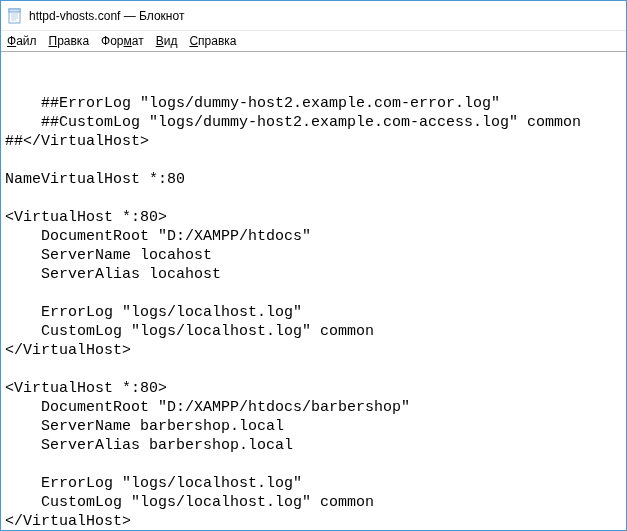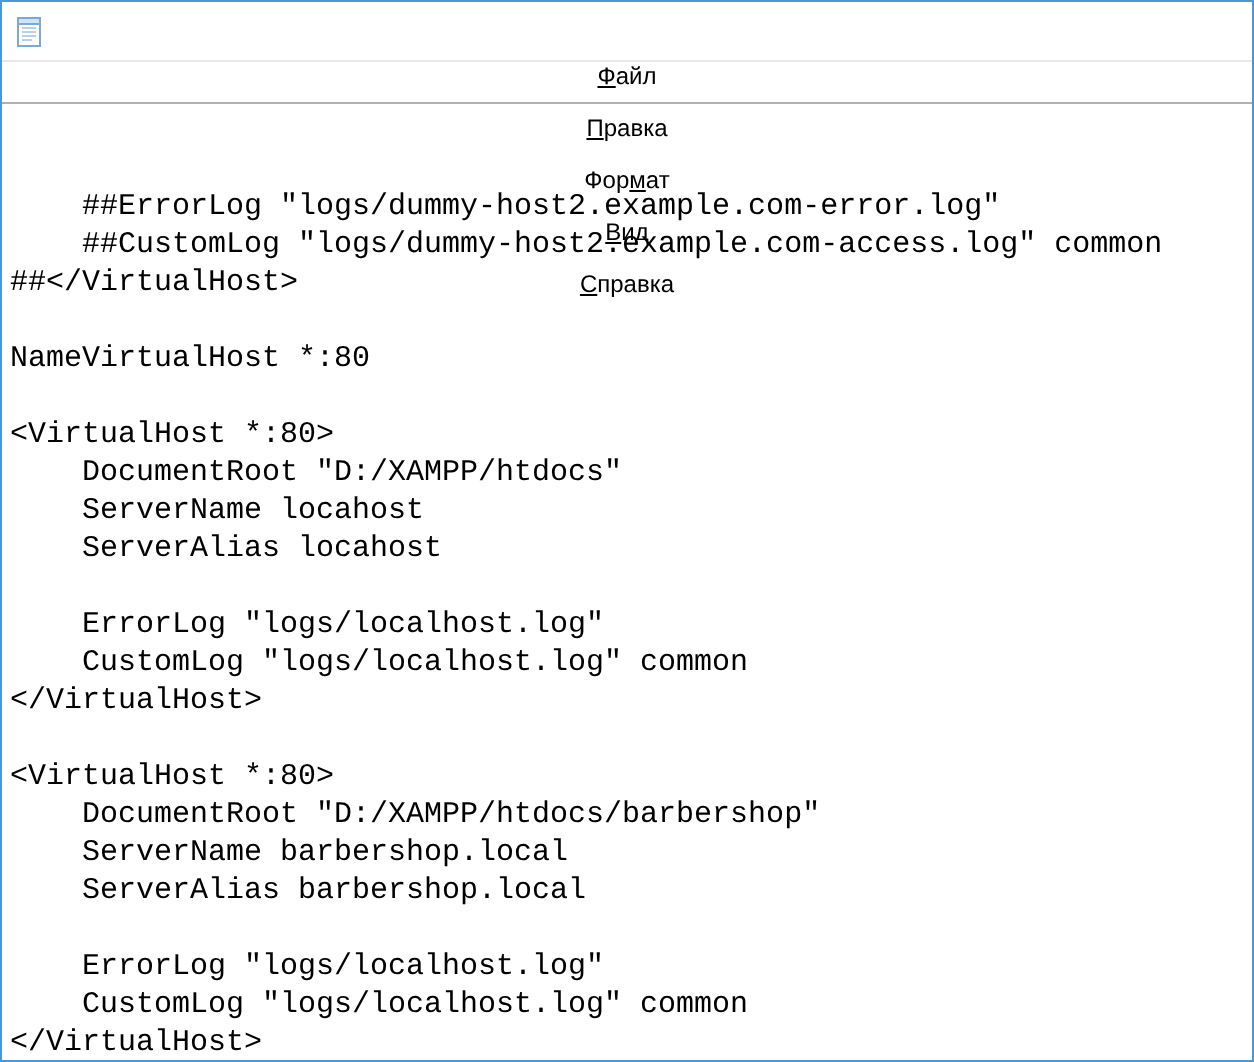--- a/index.html
+++ b/index.html
@@ -27,21 +27,20 @@
     .title-icon svg { width: 16px; height: 16px; }
     .title-text { color: #000; font-size: 12px; }
     .menubar {
       height: 21px;
       display: flex;
       align-items: center;
       padding: 0 6px;
       gap: 12px;
       border-bottom: 1px solid #b0b0b0;
       background: #fff;
-      flex-direction: column;
     }
     .menuitem {
       font-size: 12px;
       color: #000;
       cursor: default;
       user-select: none;
     }
     .menuitem u { text-decoration: underline; }
     .editor {
       flex: 1;
@@ -63,20 +62,21 @@
   <span class="title-icon">
     <svg viewBox="0 0 16 16">
       <rect x="2" y="1" width="11" height="14" fill="#fff" stroke="#7aa8d8" stroke-width="1"></rect>
       <rect x="2" y="1" width="11" height="3" fill="#cfe4f7" stroke="#7aa8d8" stroke-width="1"></rect>
       <line x1="4" y1="6" x2="11" y2="6" stroke="#b8cfe6" stroke-width="1"></line>
       <line x1="4" y1="8" x2="11" y2="8" stroke="#b8cfe6" stroke-width="1"></line>
       <line x1="4" y1="10" x2="11" y2="10" stroke="#b8cfe6" stroke-width="1"></line>
       <line x1="4" y1="12" x2="9" y2="12" stroke="#b8cfe6" stroke-width="1"></line>
     </svg>
   </span>
+  <span class="title-text">httpd-vhosts.conf — Блокнот</span>
 </div>
 
 <div class="menubar">
   <span class="menuitem"><u>Ф</u>айл</span>
   <span class="menuitem"><u>П</u>равка</span>
   <span class="menuitem">Фор<u>м</u>ат</span>
   <span class="menuitem"><u>В</u>ид</span>
   <span class="menuitem"><u>С</u>правка</span>
 </div>
 

